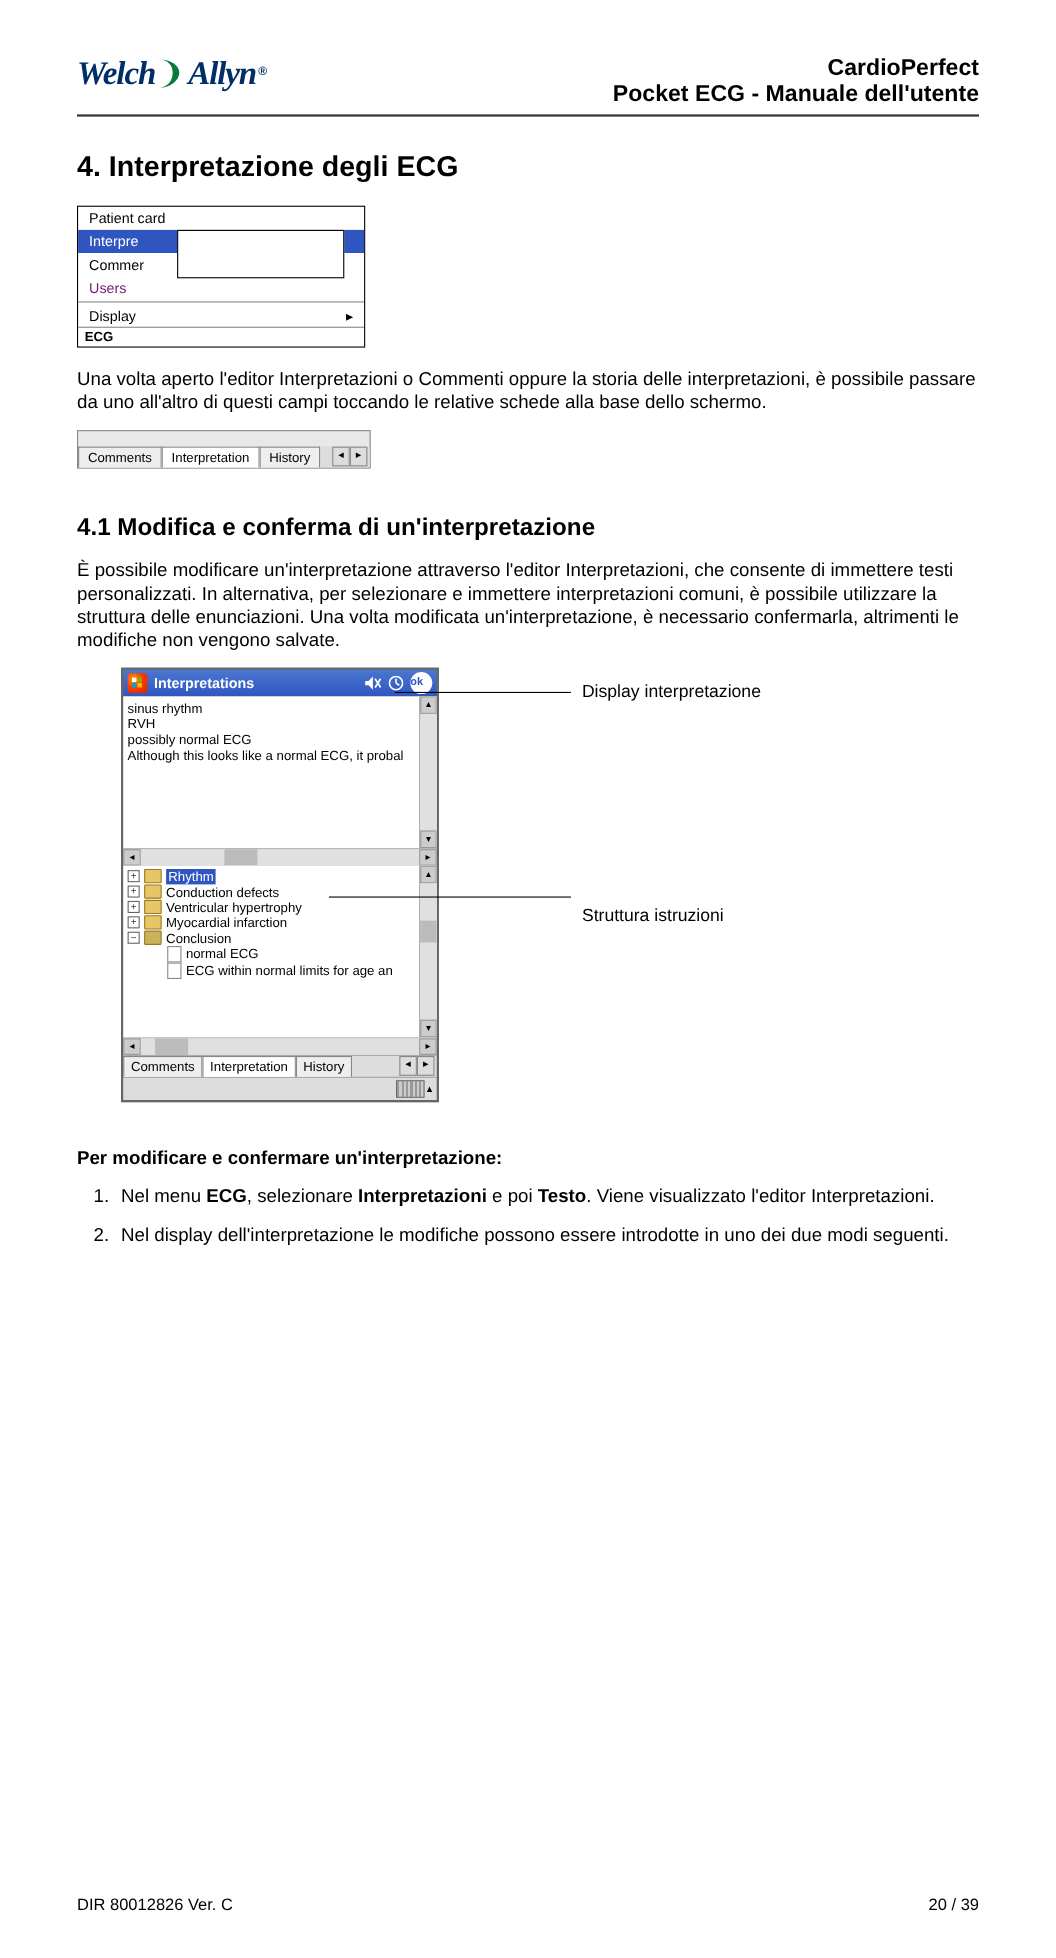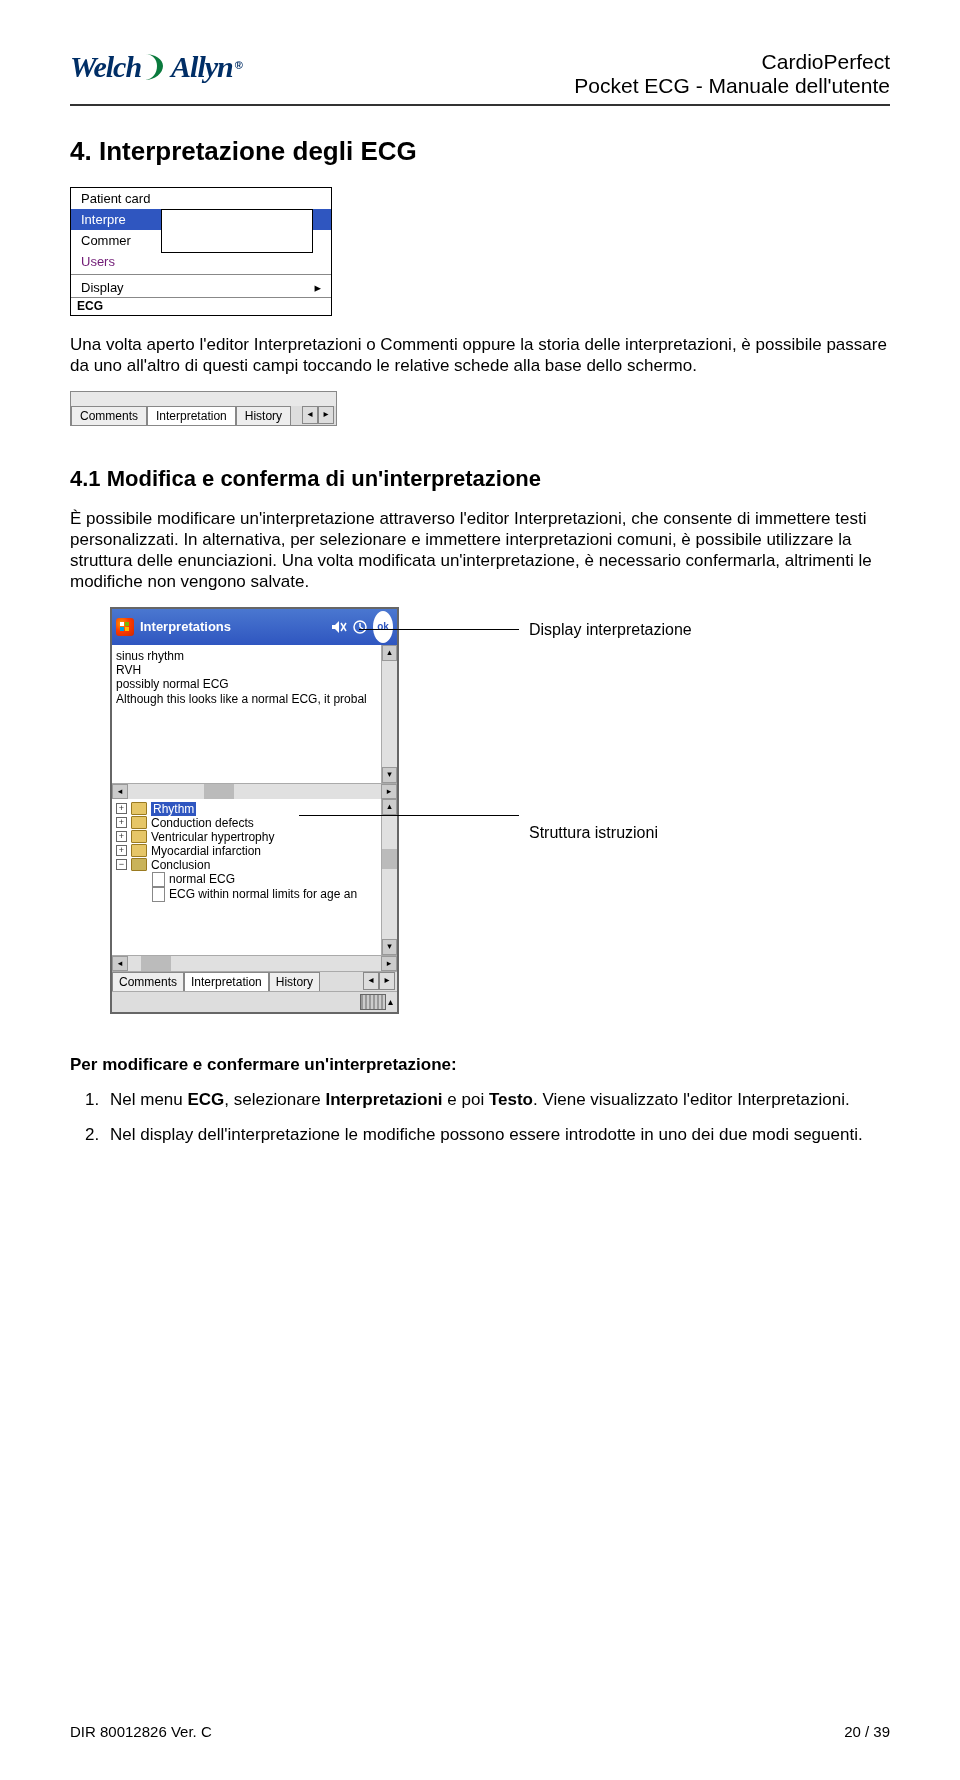--- a/index.html
+++ b/index.html
@@ -48,21 +48,21 @@
     font-size: 11px;
     color: #002e66;
     font-weight: bold;
     vertical-align: top;
     position: relative;
     top: -2px;
   }
   .header-title {
     text-align: right;
     font-family: Arial, sans-serif;
-    font-weight: normal;
+    font-weight: bold;
     font-size: 21px;
   }
   h2.section {
     font-family: Arial, sans-serif;
     font-weight: bold;
     font-size: 26px;
     margin: 30px 0 20px 0;
   }
   h3.subsection {
     font-family: Arial, sans-serif;
@@ -186,26 +186,25 @@
     margin-left: auto;
     display: flex;
     align-items: center;
     gap: 6px;
   }
   .pda-title-icons svg { display:block; }
   .ok-badge {
     background: #fff;
     color: #2f56c0;
     border-radius: 50%;
-    width: 20px; height: 32px;
+    width: 20px; height: 20px;
     font-size: 10px;
     font-weight: bold;
     display: flex;
     align-items: center;
-    justify-content: center;
   }
   .pda-textarea {
     height: 130px;
     background: #fff;
     padding: 4px;
     font-size: 12px;
     line-height: 1.2;
     overflow: hidden;
     position: relative;
   }

